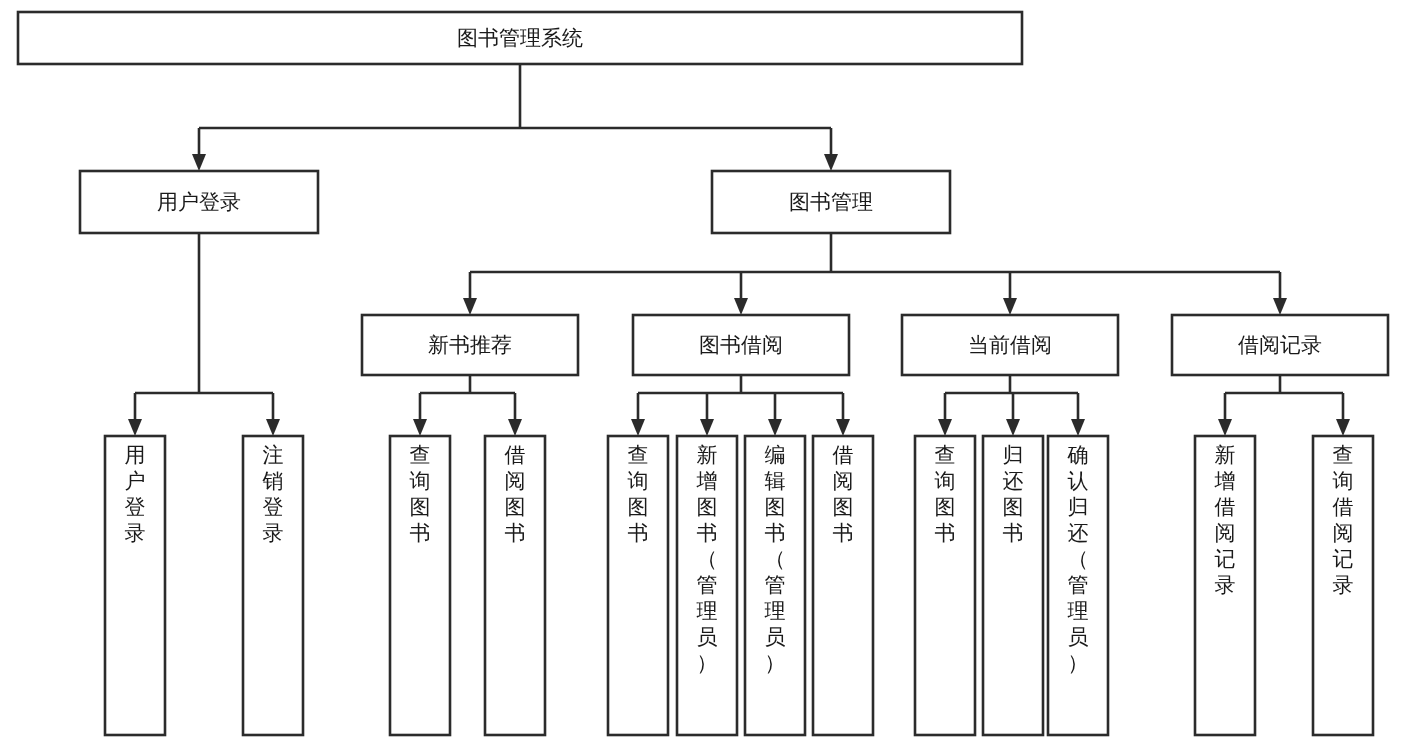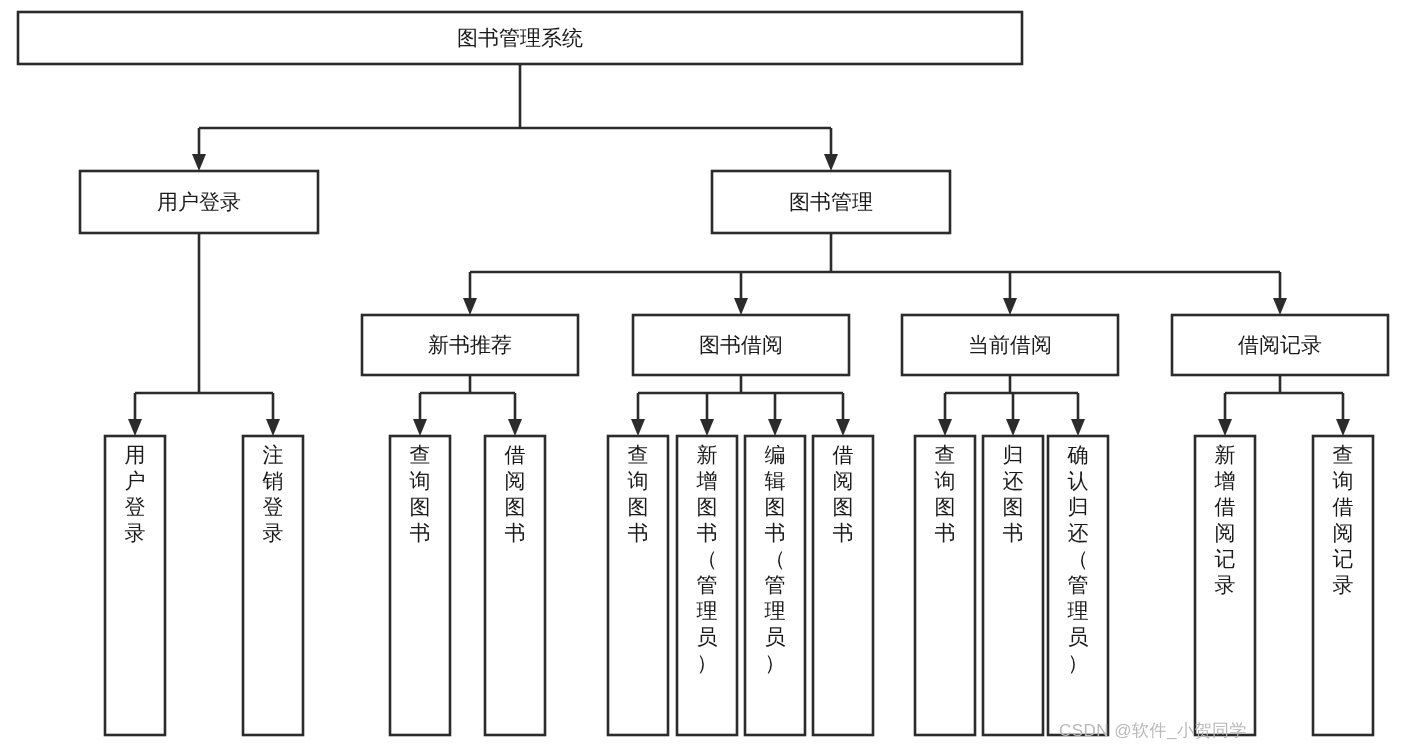--- a/index.html
+++ b/index.html
@@ -213,14 +213,13 @@
         <g>
           <rect x="1195" y="436" width="60" height="299" class="node-rect"></rect>
           <text x="1225" class="node-label-vertical"><tspan x="1225" y="462">新</tspan><tspan x="1225" y="488">增</tspan><tspan x="1225" y="514">借</tspan><tspan x="1225" y="540">阅</tspan><tspan x="1225" y="566">记</tspan><tspan x="1225" y="592">录</tspan></text>
         </g>
         <g>
           <rect x="1313" y="436" width="60" height="299" class="node-rect"></rect>
           <text x="1343" class="node-label-vertical"><tspan x="1343" y="462">查</tspan><tspan x="1343" y="488">询</tspan><tspan x="1343" y="514">借</tspan><tspan x="1343" y="540">阅</tspan><tspan x="1343" y="566">记</tspan><tspan x="1343" y="592">录</tspan></text>
         </g>
       </g>
   </svg>
-  <div class="watermark">CSDN @软件_小贺同学</div>
 </div>
 
 </body></html>

